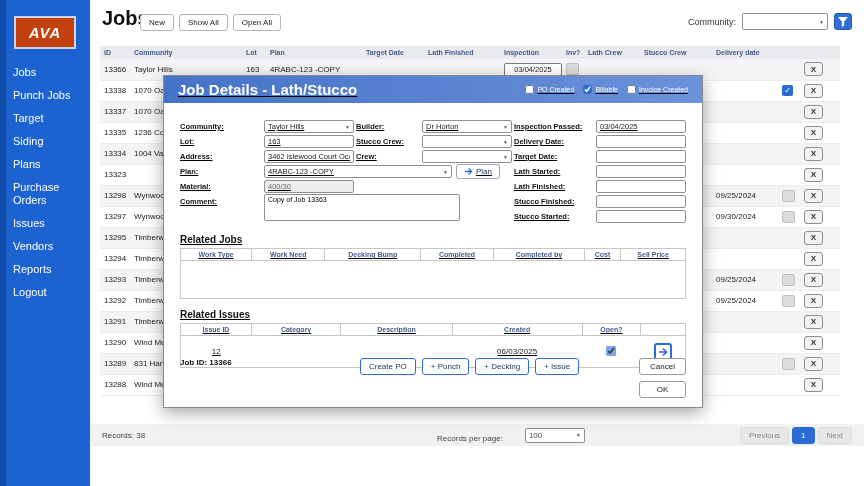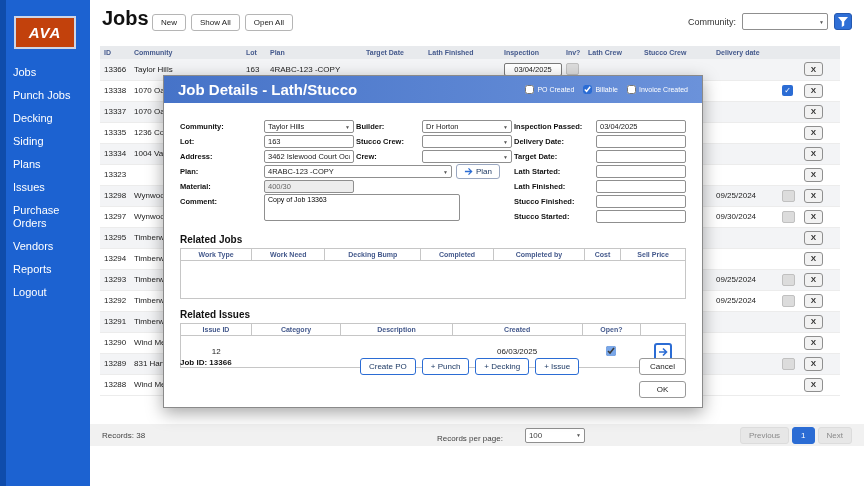--- a/index.html
+++ b/index.html
@@ -7,21 +7,21 @@
 
   
   .sidebar { position:absolute; left:0; top:0; width:90px; height:486px; background:#1c62d1; z-index:1; }
   .sidebar::before { content:""; position:absolute; left:0; top:0; width:6px; height:100%; background:#0f4cab; }
   .logo { width:62px; height:33px; margin:16px auto 12px; background:#c2410c; border:2px solid #cdd5e6; display:flex; align-items:center; justify-content:center; color:#fff; font-style:italic; font-weight:bold; font-size:15px; letter-spacing:1px; }
   .nav-item { color:#fff; font-size:11px; padding:5px 0 5px 13px; cursor:pointer; line-height:13px; }
 
   
   .main { position:absolute; left:90px; top:0; right:0; bottom:0; background:#fff; }
   .page-title { position:absolute; left:12px; top:7px; font-size:20px; font-weight:bold; color:#111; }
-  .top-buttons { position:absolute; left:50px; top:14px; display:flex; gap:5px;margin-left:12px; }
+  .top-buttons { position:absolute; left:50px; top:14px; display:flex; gap:5px; }
   .btn-small { font-size:8px; padding:3px 8px; background:#fff; border:1px solid #b5b5b5; border-radius:3px; color:#222; cursor:pointer; }
   .community-filter { position:absolute; right:12px; top:13px; display:flex; align-items:center; gap:6px; font-size:9px; color:#333; }
   .select { position:relative; border:1px solid #8f8f8f; border-radius:2px; background:#fff; height:15px; font-size:8px; display:flex; align-items:center; padding:0 12px 0 3px; overflow:hidden; white-space:nowrap; }
   .select::after { content:"▼"; position:absolute; right:3px; top:50%; transform:translateY(-50%); font-size:5px; color:#555; }
   .community-select { width:86px; height:17px; }
   .filter-btn { width:18px; height:17px; background:#2f6fd6; border:1px solid #2458b0; border-radius:3px; display:flex; align-items:center; justify-content:center; cursor:pointer; }
 
   
   .jobs-table { position:absolute; left:10px; top:46px; width:740px; border-collapse:collapse; table-layout:fixed; }
   .jobs-table th { background:#e8eaed; color:#44598c; font-size:7px; font-weight:bold; text-align:left; padding:3px 4px; height:12px; }
@@ -35,21 +35,21 @@
   
   .footer { position:absolute; left:0; right:0; bottom:40px; height:22px; background:#f1f1f1; display:flex; align-items:center; font-size:8px; color:#444; padding:0 12px; }
   .records-text { width:180px; }
   .perpage { flex:1; display:flex; align-items:flex-end; justify-content:center; gap:22px; }
   .perpage-select { width:60px; }
   .pagination { display:flex; gap:3px; }
   .page-btn { font-size:8px; padding:3px 8px; border-radius:3px; background:#e7e7e7; border:1px solid #dcdcdc; color:#8a8a8a; cursor:pointer; }
   .page-btn.active { background:#2b6cd4; border-color:#2b6cd4; color:#fff; }
 
   
-  .modal { position:absolute; left:163px; top:75px; width:540px; height:333px; background:#fff; border:1px solid #8a8a8a; box-shadow:0 5px 16px rgba(0,0,0,.35); z-index:10; }
+  .modal { position:absolute; left:163px; top:75px; width:540px; height:333px; background:#fff; border:1px solid #8a8a8a; box-shadow:0 5px 16px rgba(0,0,0,.35); z-index:10;text-decoration:underline; }
   .modal-header { height:27px; background:linear-gradient(90deg,#4673c8,#6b92da); display:flex; align-items:center; padding:0 14px; }
   .modal-title { color:#fff; font-size:15px; font-weight:bold; flex:1; }
   .hdr-checks { display:flex; gap:9px; align-items:center; }
   .hdr-check { display:flex; align-items:center; gap:3px; color:#fff; font-size:7px; }
   .hdr-check input { width:9px; height:9px; accent-color:#2b6cd4; }
   .modal-body { padding:16px 16px 0; }
   .form-grid { display:grid; grid-template-columns:82px 90px 64px 90px 80px 90px; grid-auto-rows:15px; column-gap:2px; align-items:center; }
   .lbl { font-size:7.5px; font-weight:bold; color:#111; white-space:nowrap; }
   .ctl, .inp { height:13px; font-size:7.5px; border:1px solid #8f8f8f; border-radius:2px; background:#fff; width:100%; padding:0 3px; color:#222; }
   .inp { font-family:"Liberation Sans",sans-serif; }
@@ -76,25 +76,25 @@
 </head>
 <body>
 
 <div class="sidebar">
   <div class="logo">
     <span>AVA</span>
   </div>
   <nav>
       <div class="nav-item">Jobs</div>
       <div class="nav-item">Punch Jobs</div>
-      <div class="nav-item">Decking</div>
+      <div class="nav-item">Target</div>
       <div class="nav-item">Siding</div>
       <div class="nav-item">Plans</div>
+      <div class="nav-item">Purchase Orders</div>
       <div class="nav-item">Issues</div>
-      <div class="nav-item">Purchase Orders</div>
       <div class="nav-item">Vendors</div>
       <div class="nav-item">Reports</div>
       <div class="nav-item">Logout</div>
     </nav>
 </div>
 
 <div class="main">
   <span class="page-title">Jobs</span>
   <div class="top-buttons">
     <button class="btn-small">New</button>

